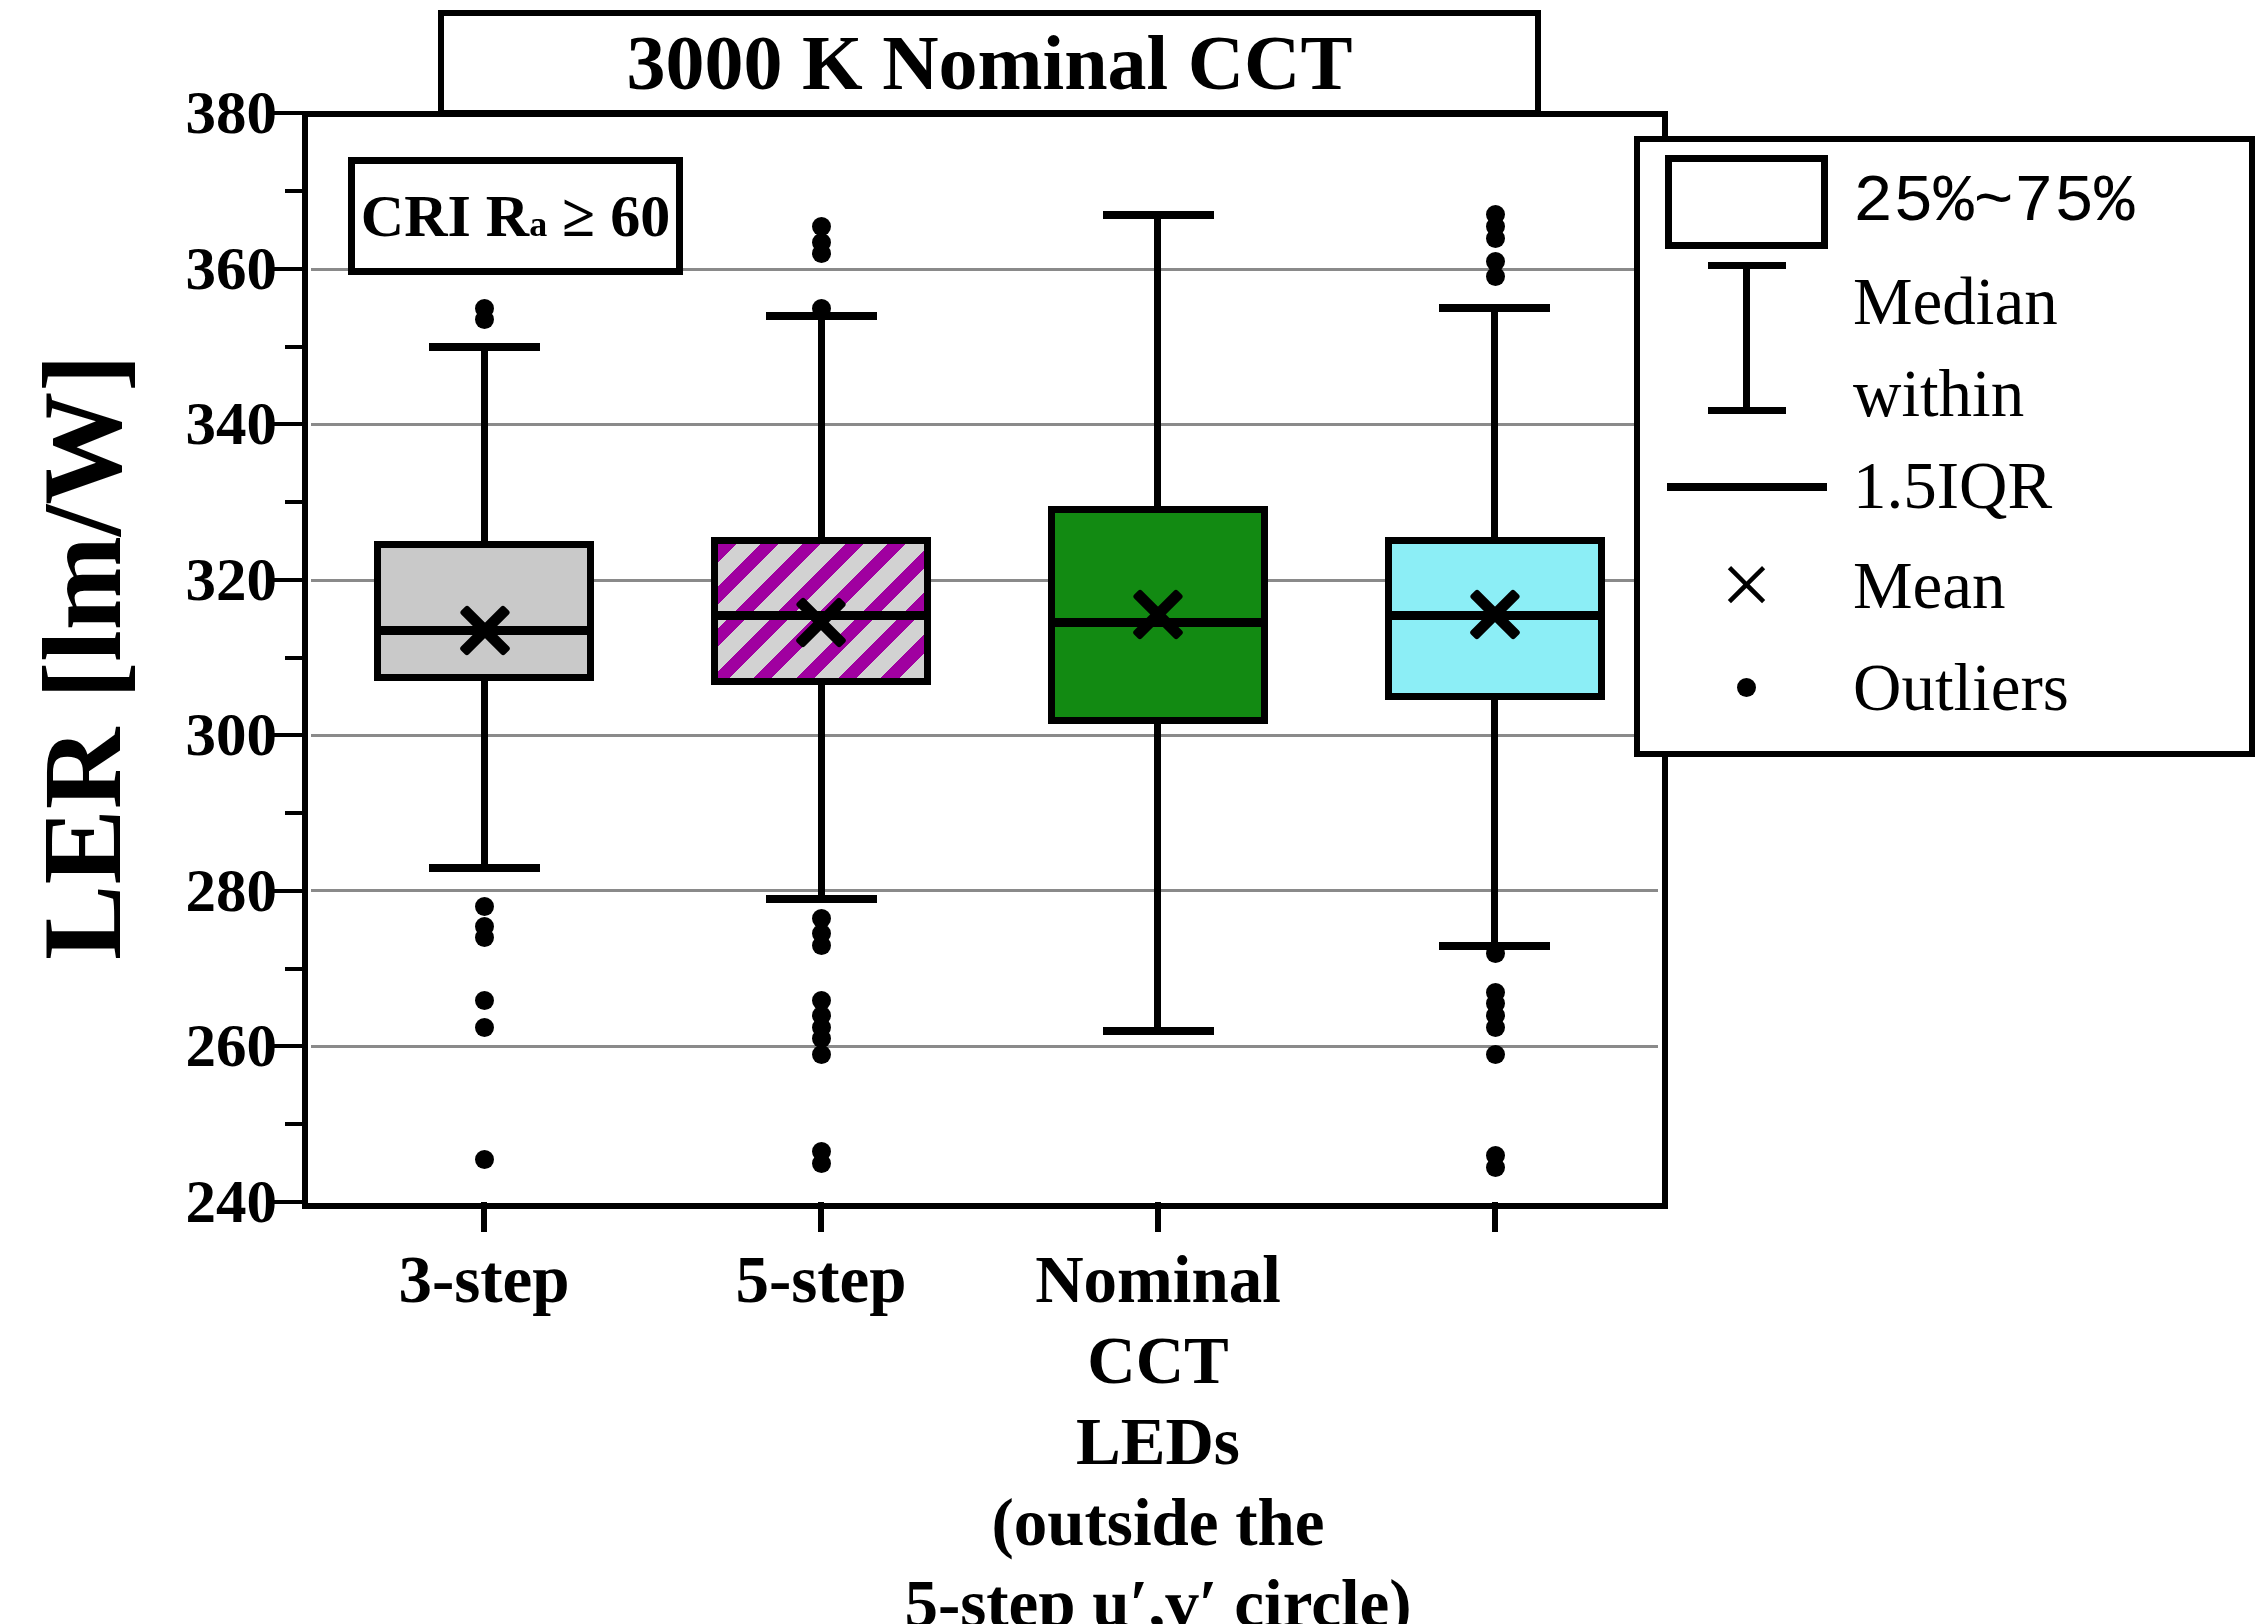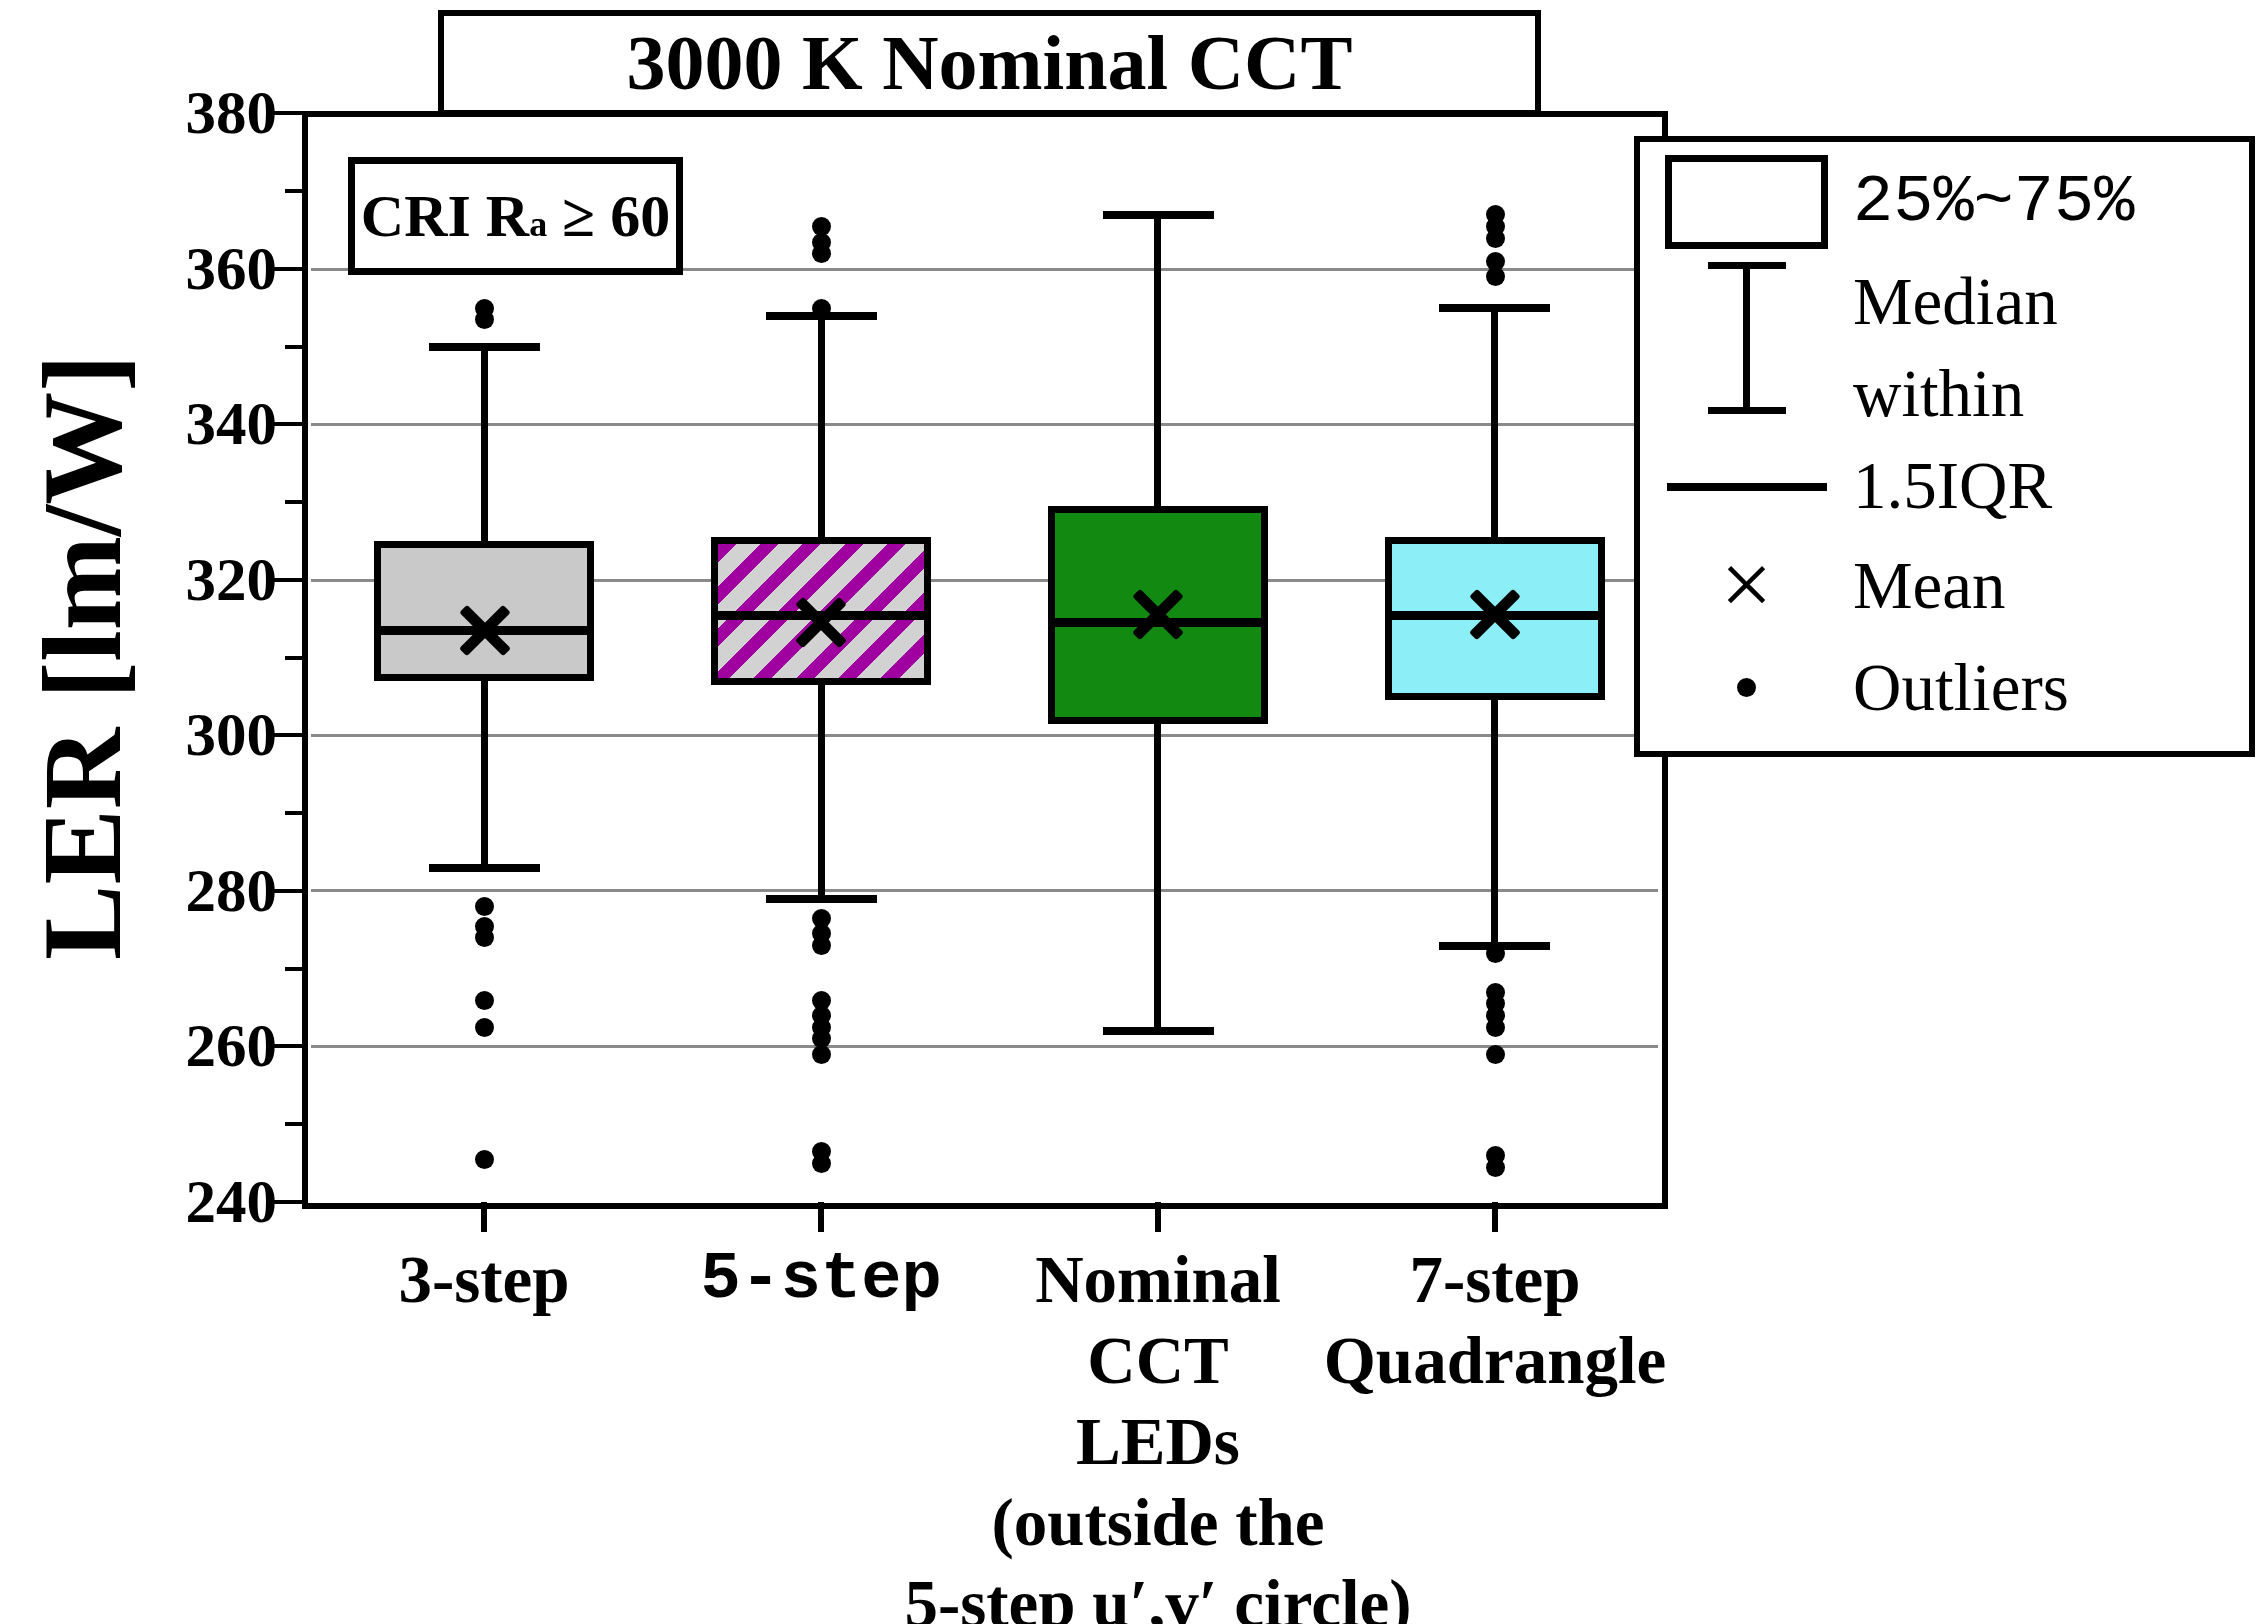--- a/index.html
+++ b/index.html
@@ -183,21 +183,21 @@
     <div class="outlier-dot" style="left: 812px; top: 924px;"></div>
     <div class="outlier-dot" style="left: 812px; top: 936px;"></div>
     <div class="outlier-dot" style="left: 812px; top: 991px;"></div>
     <div class="outlier-dot" style="left: 812px; top: 1006px;"></div>
     <div class="outlier-dot" style="left: 812px; top: 1018px;"></div>
     <div class="outlier-dot" style="left: 812px; top: 1029px;"></div>
     <div class="outlier-dot" style="left: 812px; top: 1045px;"></div>
     <div class="outlier-dot" style="left: 812px; top: 1142px;"></div>
     <div class="outlier-dot" style="left: 812px; top: 1154px;"></div>
     <div class="xtick" style="left: 818px; top: 1202px; height: 30px;"></div>
-    <div class="xcat-label" style="left: 495px; top: 1239px; width: 652px; font-family: Liberation Mono, monospace;">5-step</div>
+    <div class="xcat-label" style="left: 495px; top: 1239px; width: 652px;">5-step</div>
     <div class="whisker-line" style="left: 1154px; top: 215px; height: 816px;"></div>
     <div class="whisker-cap" style="left: 1103px; top: 211px;"></div>
     <div class="whisker-cap" style="left: 1103px; top: 1027px;"></div>
     <div class="box-rect" style="left: 1048px; top: 506px; width: 220px; height: 218px; background: rgb(18, 138, 18);"></div>
     <div class="median-line" style="left: 1052px; top: 618px; width: 211px;"></div>
     <div class="mean-marker" style="left: 1130px; top: 587px;">
       <div></div>
       <div></div>
     </div>
     <div class="xtick" style="left: 1155px; top: 1202px; height: 30px;"></div>
@@ -222,16 +222,14 @@
     <div class="outlier-dot" style="left: 1486px; top: 267px;"></div>
     <div class="outlier-dot" style="left: 1486px; top: 944px;"></div>
     <div class="outlier-dot" style="left: 1486px; top: 983px;"></div>
     <div class="outlier-dot" style="left: 1486px; top: 994px;"></div>
     <div class="outlier-dot" style="left: 1486px; top: 1006px;"></div>
     <div class="outlier-dot" style="left: 1486px; top: 1018px;"></div>
     <div class="outlier-dot" style="left: 1486px; top: 1045px;"></div>
     <div class="outlier-dot" style="left: 1486px; top: 1146px;"></div>
     <div class="outlier-dot" style="left: 1486px; top: 1158px;"></div>
     <div class="xtick" style="left: 1492px; top: 1202px; height: 30px;"></div>
-    <div class="xcat-label" style="left: 1169px; top: 1239px; width: 652px;">7-step
-Quadrangle</div>
   </div>
 
 
 </body></html>

